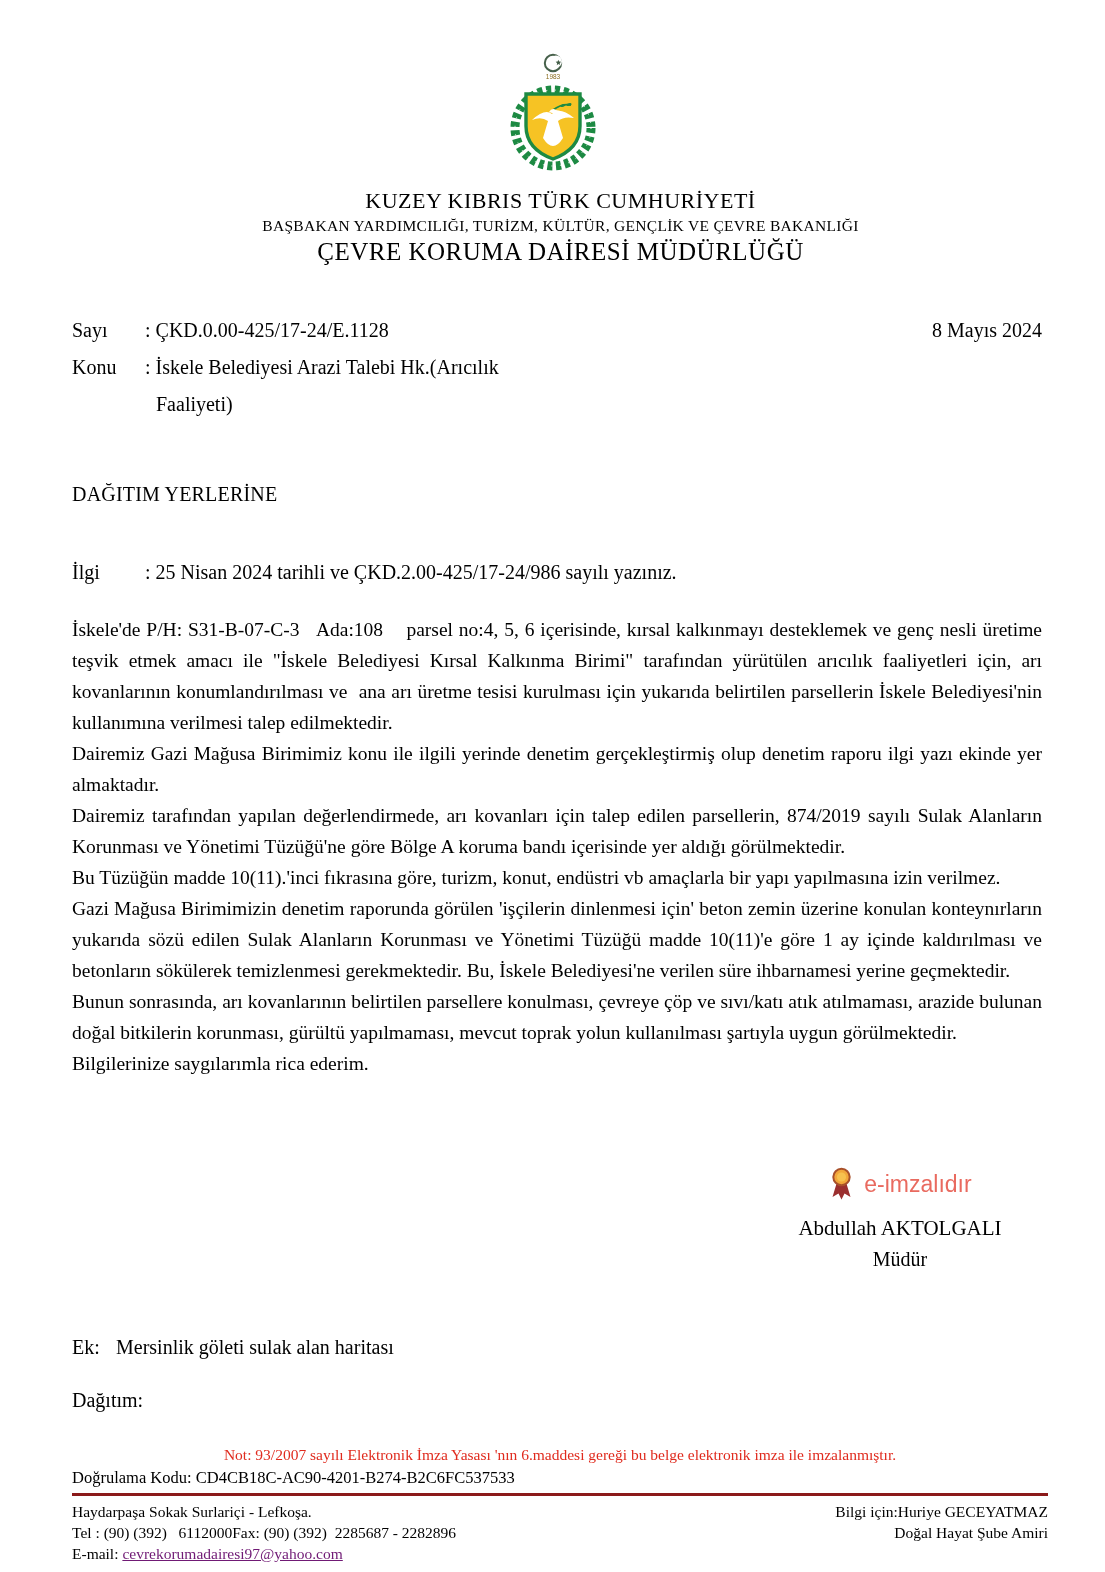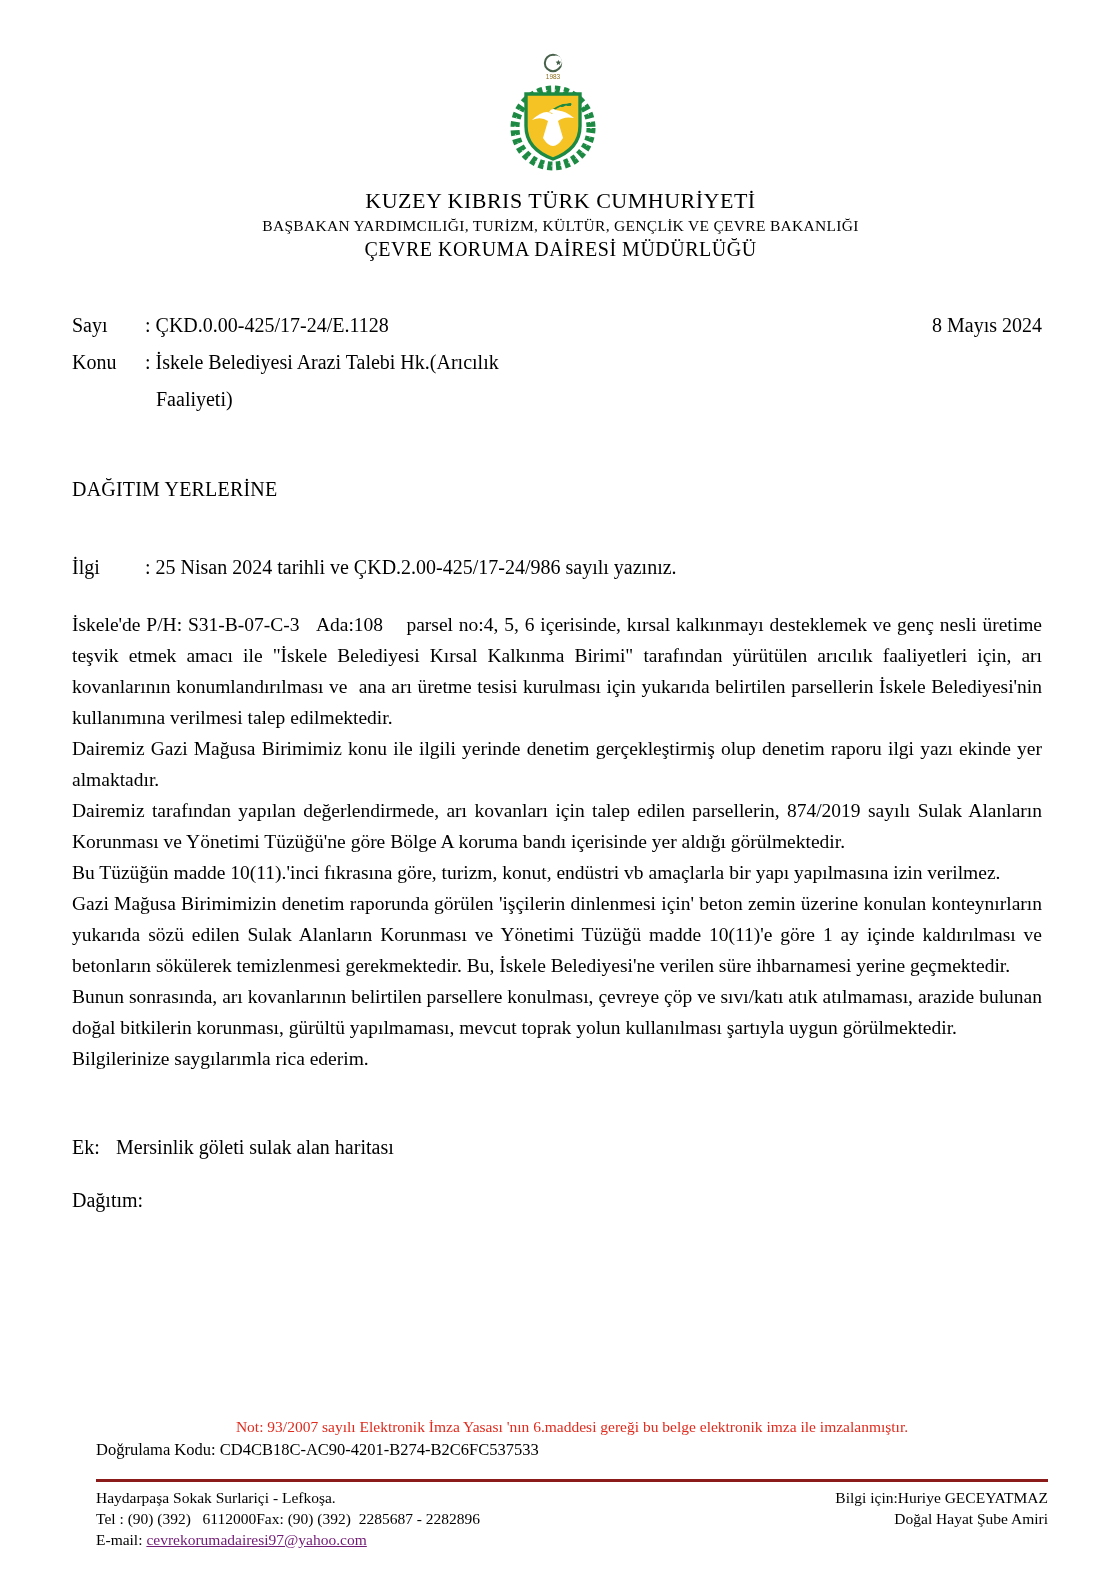--- a/index.html
+++ b/index.html
@@ -15,21 +15,21 @@
     overflow: hidden;
   }
   .emblem-wrap {
     padding-top: 50px;
     display: flex;
     justify-content: center;
   }
   .org-header { text-align: center; margin-top: 4px; margin-left: 16px; }
   .org-line1 { font-size: 22px; letter-spacing: 0.5px; }
   .org-line2 { font-size: 15.5px; margin-top: 3px; letter-spacing: 0.3px; }
-  .org-line3 { font-size: 20px; margin-top: 3px; letter-spacing: 0.5px; }
+  .org-line3 { font-size: 25px; margin-top: 3px; letter-spacing: 0.5px; }
 
   .meta {
     margin: 46px 63px 0 72px;
     font-size: 20px;
     line-height: 37px;
     position: relative;
   }
   .meta-row { display: flex; align-items: flex-start; }
   .meta-label { width: 73px; flex: 0 0 73px; }
   .meta-value { flex: 1; }
@@ -83,35 +83,34 @@
     display: flex;
   }
   .attachment .att-label { width: 44px; flex: 0 0 44px; }
   .distribution {
     margin: 30px 63px 0 72px;
     font-size: 20px;
   }
 
   .footer {
     position: absolute;
-    left: 0; right: 0; bottom: 22px;
+    left: 0; right: 0; bottom: 8px;
     padding: 0 57px 0 72px;
-    margin-left: 24px;
   }
   .footer-note {
     text-align: center;
     color: #e02b1e;
     font-size: 15.5px;
     margin-bottom: 4px;
   }
   .verify-row {
     display: flex;
     justify-content: space-between;
     font-size: 16.5px;
-    padding-bottom: 19px;
+    padding-bottom: 5px;
   }
   .footer-rule {
     border: none;
     border-top: 3px solid #8b1a1a;
     margin: 0 0 5px 0;
   }
   .contact-row {
     display: flex;
     justify-content: space-between;
     font-size: 15.5px;
@@ -183,20 +182,33 @@
   <div class="body-text">
     <p>İskele'de P/H: S31-B-07-C-3&nbsp;&nbsp; Ada:108&nbsp;&nbsp;&nbsp; parsel no:4, 5, 6 içerisinde, kırsal kalkınmayı desteklemek ve genç nesli üretime teşvik etmek amacı ile "İskele Belediyesi Kırsal Kalkınma Birimi" tarafından yürütülen arıcılık faaliyetleri için, arı kovanlarının konumlandırılması ve&nbsp; ana arı üretme tesisi kurulması için yukarıda belirtilen parsellerin İskele Belediyesi'nin kullanımına verilmesi talep edilmektedir.</p>
     <p>Dairemiz Gazi Mağusa Birimimiz konu ile ilgili yerinde denetim gerçekleştirmiş olup denetim raporu ilgi yazı ekinde yer almaktadır.</p>
     <p>Dairemiz tarafından yapılan değerlendirmede, arı kovanları için talep edilen parsellerin, 874/2019 sayılı Sulak Alanların Korunması ve Yönetimi Tüzüğü'ne göre Bölge A koruma bandı içerisinde yer aldığı görülmektedir.</p>
     <p>Bu Tüzüğün madde 10(11).'inci fıkrasına göre, turizm, konut, endüstri vb amaçlarla bir yapı yapılmasına izin verilmez.</p>
     <p>Gazi Mağusa Birimimizin denetim raporunda görülen 'işçilerin dinlenmesi için' beton zemin üzerine konulan konteynırların yukarıda sözü edilen Sulak Alanların Korunması ve Yönetimi Tüzüğü madde 10(11)'e göre 1 ay içinde kaldırılması ve betonların sökülerek temizlenmesi gerekmektedir. Bu, İskele Belediyesi'ne verilen süre ihbarnamesi yerine geçmektedir.</p>
     <p>Bunun sonrasında, arı kovanlarının belirtilen parsellere konulması, çevreye çöp ve sıvı/katı atık atılmaması, arazide bulunan doğal bitkilerin korunması, gürültü yapılmaması, mevcut toprak yolun kullanılması şartıyla uygun görülmektedir.</p>
     <p>Bilgilerinize saygılarımla rica ederim.</p>
   </div>
 
+  <div class="signature-block">
+    <div class="eimza-row">
+      <svg width="27" height="35" viewBox="0 0 27 35" aria-hidden="true">
+        <path d="M9 15 L4.5 30 L10.5 26.5 L13.5 32.5 L17 17 Z" fill="#9b2f2f"></path>
+        <path d="M18 15 L22.5 30 L16.5 26.5 L13.5 32.5 L10 17 Z" fill="#9b2f2f"></path>
+        <circle cx="13.5" cy="10" r="8.2" fill="#f2a73a" stroke="#a8502a" stroke-width="2"></circle>
+        <circle cx="13.5" cy="10" r="4.6" fill="#f7c14e"></circle>
+      </svg>
+      <span class="eimza-text">e-imzalıdır</span>
+    </div>
+    <div class="sig-name">Abdullah AKTOLGALI</div>
+    <div class="sig-title">Müdür</div>
+  </div>
 
   <div class="attachment">
     <span class="att-label">Ek:</span>
     <span>Mersinlik göleti sulak alan haritası</span>
   </div>
 
   <div class="distribution">Dağıtım:</div>
 
   <div class="footer">
     <div class="footer-note">Not: 93/2007 sayılı Elektronik İmza Yasası 'nın 6.maddesi gereği bu belge elektronik imza ile imzalanmıştır.</div>

